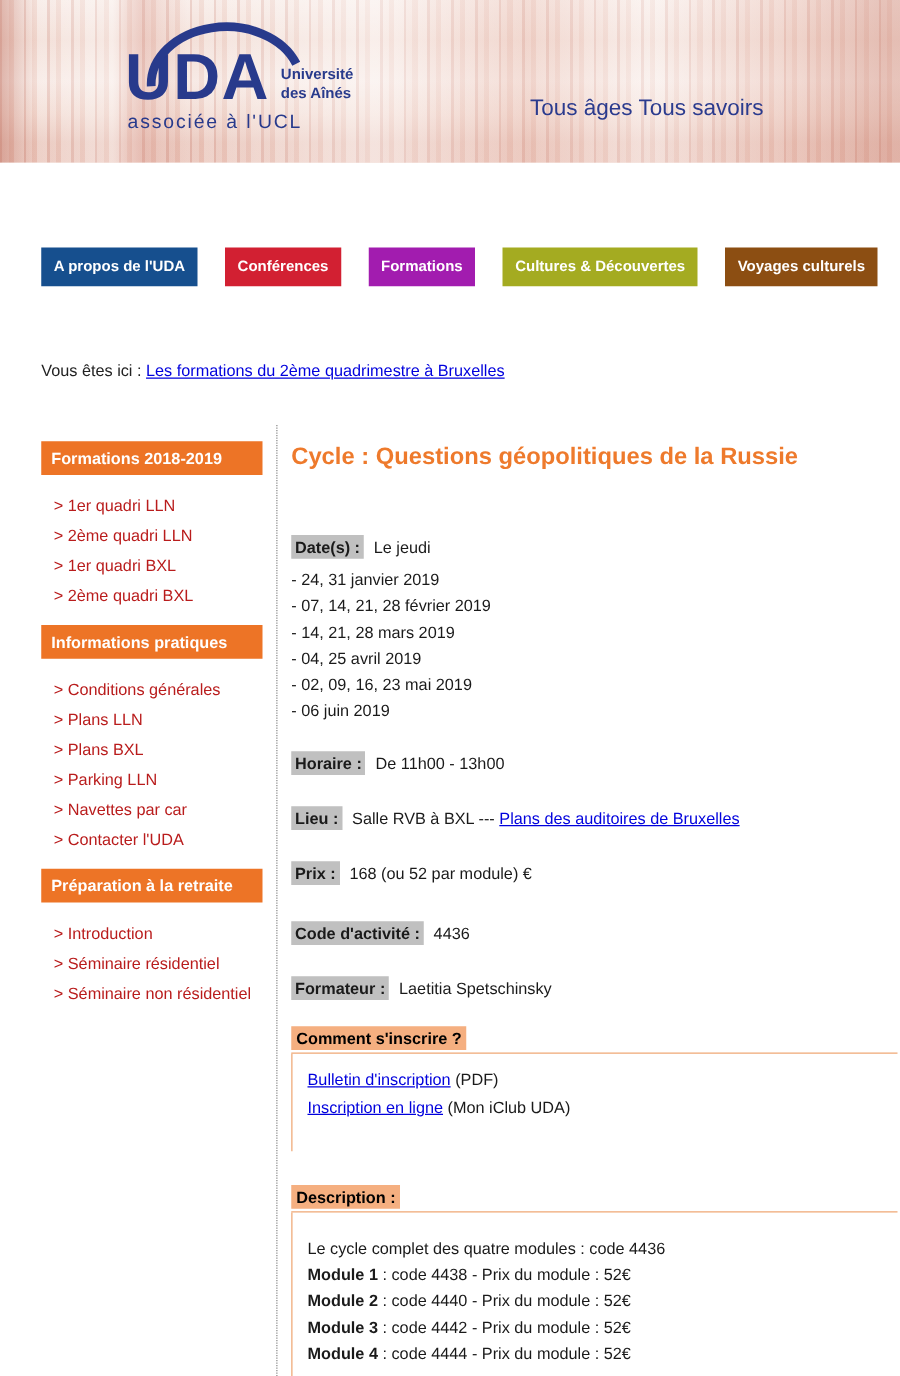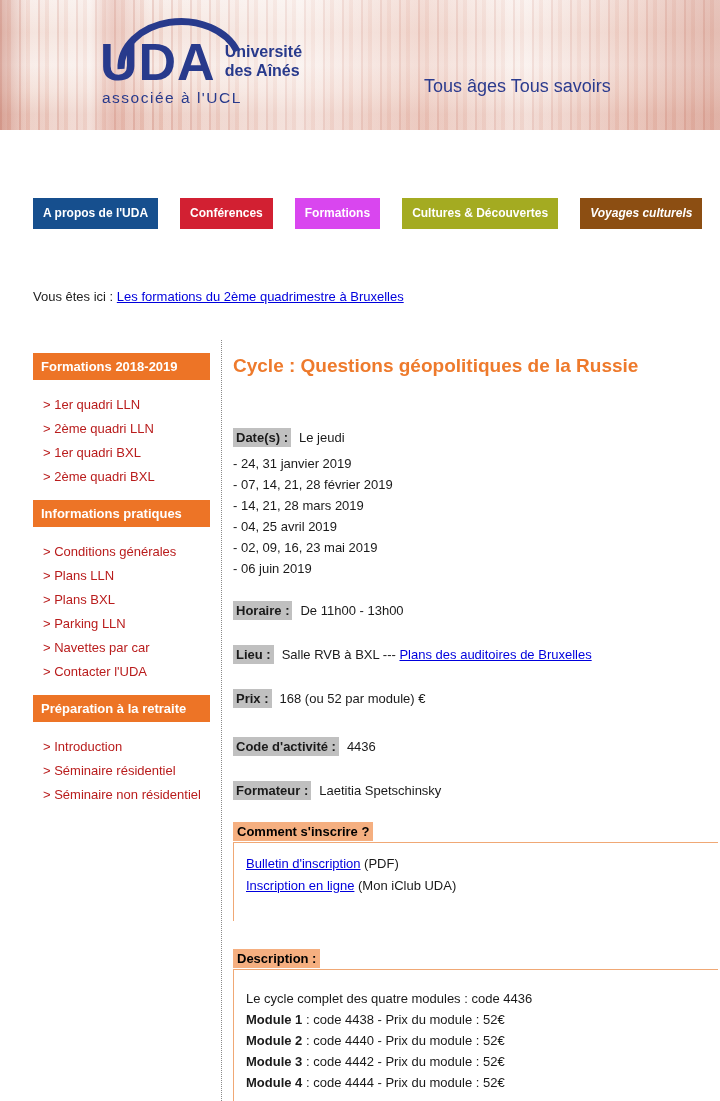--- a/index.html
+++ b/index.html
@@ -16,21 +16,21 @@
       repeating-linear-gradient(90deg, rgba(205,138,124,0.28) 0 2px, rgba(246,228,222,0.25) 2px 7px,
         rgba(223,166,150,0.22) 7px 11px, rgba(250,240,236,0.30) 11px 19px),
       linear-gradient(180deg, rgba(255,255,255,0.50) 0%, rgba(255,255,255,0.05) 25%,
         rgba(255,255,255,0.45) 50%, rgba(243,213,203,0.20) 70%,
         rgba(213,146,130,0.35) 88%, rgba(224,168,154,0.50) 100%);
   }
   .logo { position:absolute; left:100px; top:40px; width:250px; color:#283A8C; cursor:pointer; }
   .logo-arc { position:absolute; left:16px; top:-28px; }
   .logo-row { display:flex; align-items:flex-end; }
   .uda-text { font-size:52px; font-weight:bold; line-height:0.88; letter-spacing:1px; }
-  .uni-text { font-size:16px; line-height:1.18; margin-left:9px; padding-bottom:5px; font-weight:bold; }
+  .uni-text { font-size:12px; line-height:1.18; margin-left:9px; padding-bottom:5px; font-weight:bold; }
   .affil { font-size:15.5px; letter-spacing:1.5px; margin-top:3px; margin-left:2px; }
   .tagline { position:absolute; left:424px; top:76px; font-size:18px; color:#2B3B8E; }
 
   
   .nav { display:flex; gap:22px; margin:68px 0 0 33px; height:31px; width:720px; }
   .nav-btn { color:#fff; font-weight:bold; font-size:12px; line-height:31px;
     padding:0 10px; white-space:nowrap; cursor:pointer; flex:0 0 auto; text-align:center; }
 
   
   .breadcrumb { margin:60px 0 0 33px; font-size:13px; line-height:16px; color:#222; }
@@ -78,23 +78,23 @@
       </div>
     </div>
     <div class="affil">associée à l'UCL</div>
   </div>
   <div class="tagline">Tous âges Tous savoirs</div>
 </div>
 
 <div class="nav">
   <a class="nav-btn" style="background-color: rgb(22, 79, 142);">A propos de l'UDA</a>
   <a class="nav-btn" style="background-color: rgb(210, 32, 50);">Conférences</a>
-  <a class="nav-btn" style="background-color: #d946ef;">Formations</a>
+  <a class="nav-btn" style="background-color: #a21caf;">Formations</a>
   <a class="nav-btn" style="background-color: rgb(164, 171, 33);">Cultures &amp; Découvertes</a>
-  <a class="nav-btn" style="background-color: rgb(140, 78, 18); font-style: italic;">Voyages culturels</a>
+  <a class="nav-btn" style="background-color: rgb(140, 78, 18);">Voyages culturels</a>
 
 </div>
 
 <div class="breadcrumb">
   <span>Vous êtes ici : </span><a class="lnk">Les formations du 2ème quadrimestre à Bruxelles</a>
 </div>
 
 <div class="content">
 
   <div class="sidebar-col">

